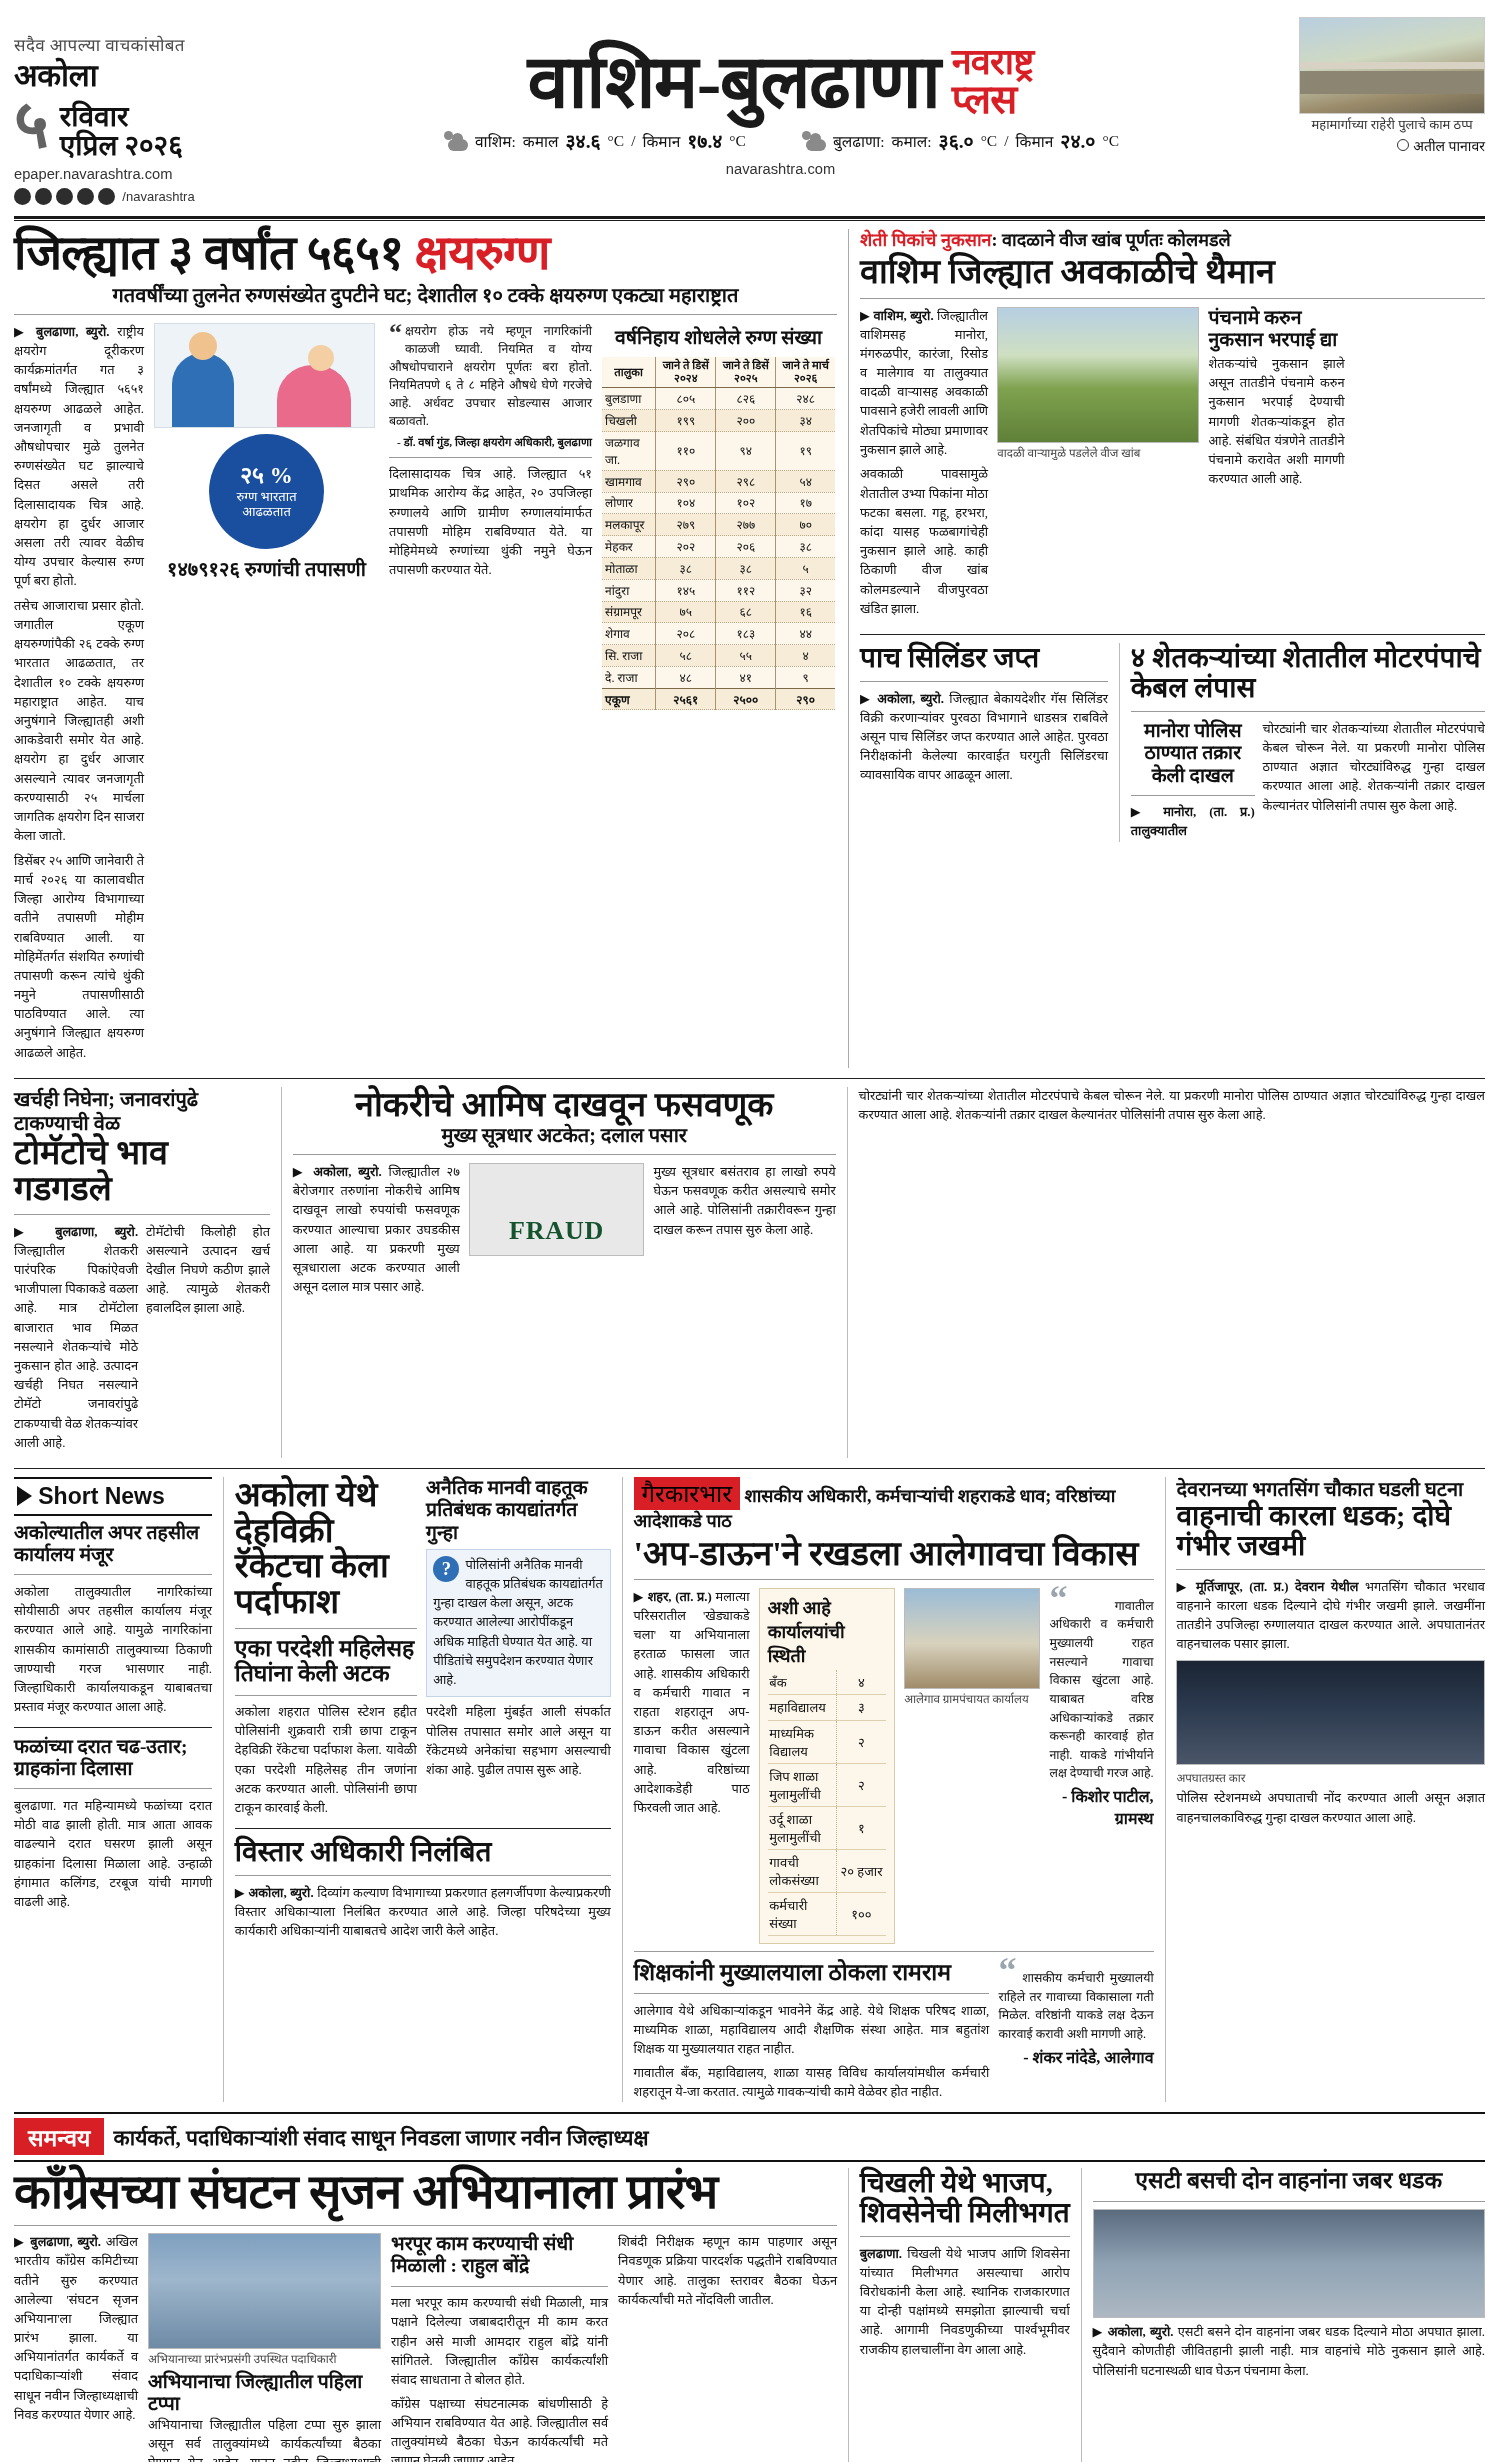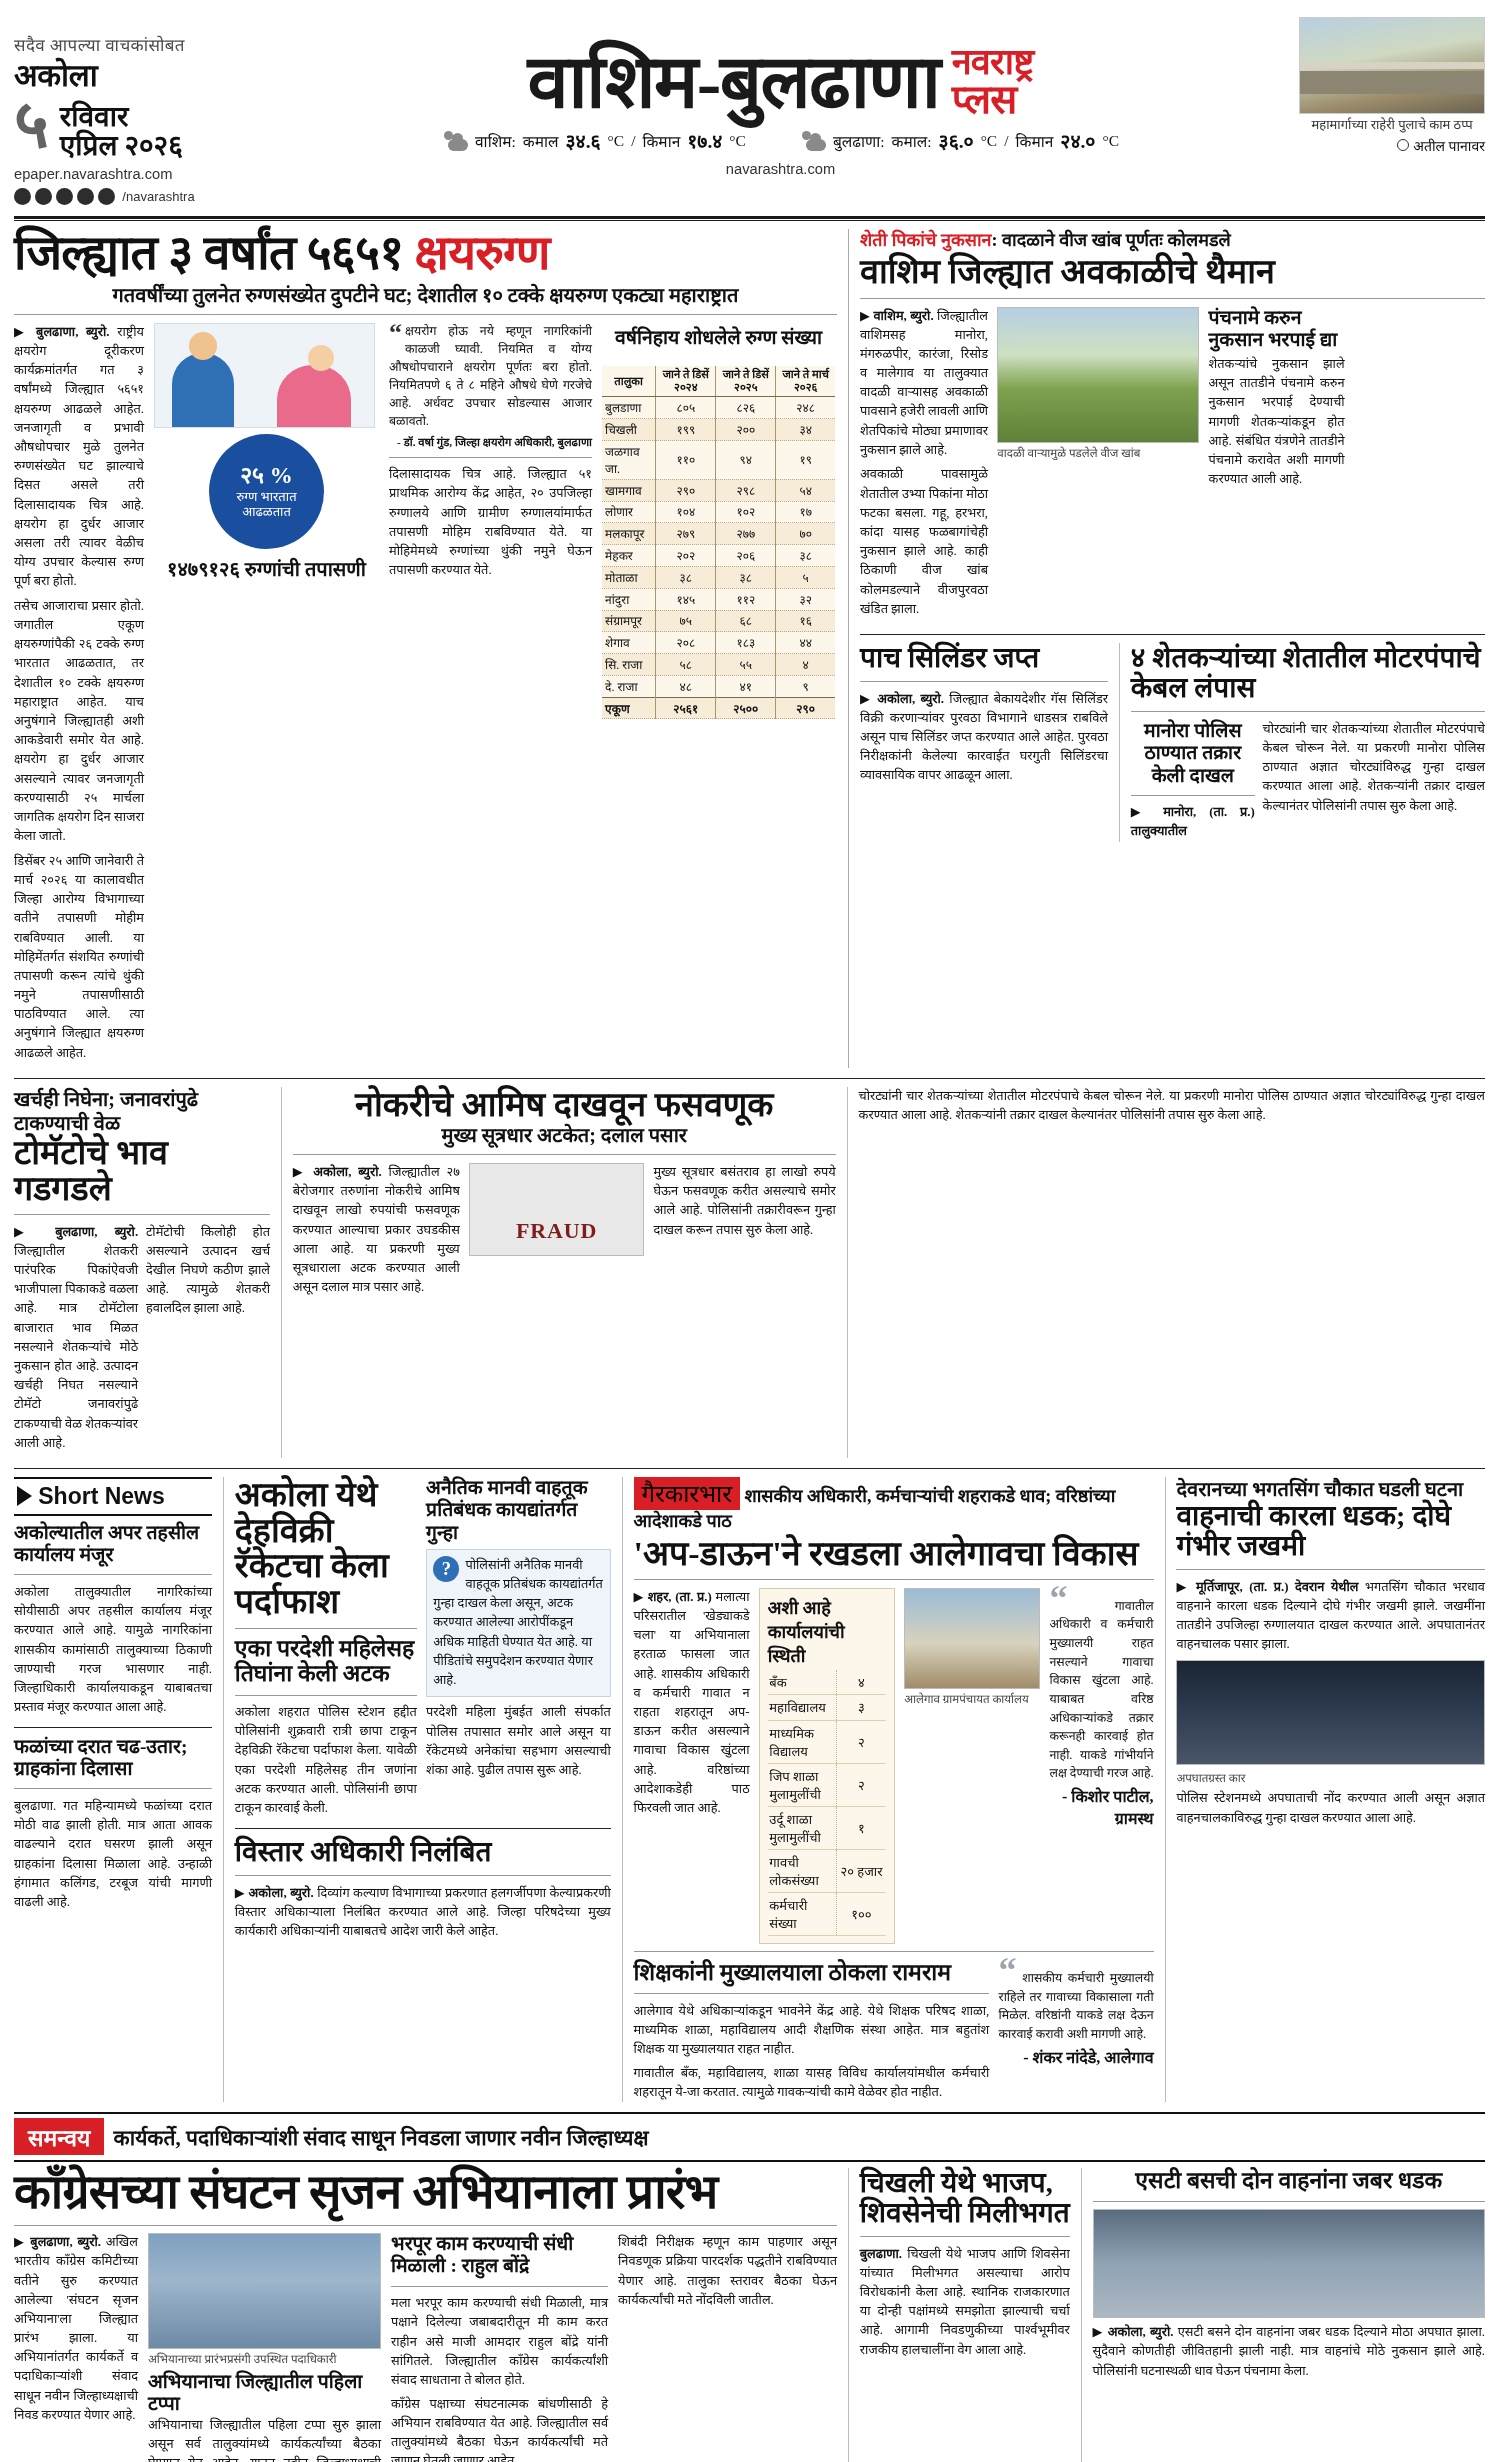--- a/index.html
+++ b/index.html
@@ -100,21 +100,21 @@
       display: flex; flex-direction: column; align-items: center; justify-content: center; margin: 6.2px auto;
       text-align: center; line-height: 1.15; }
   .badge25 .big { font-size: 23px; font-weight: bold; }
   .badge25 .sm { font-size: 13px; }
 
   .quote-block { font-size: 12.4px; line-height: 1.45; text-align: justify; }
   .quote-mark { font-size: 26px; font-weight: bold; color: #333; float: left; line-height: .8; margin-right:3.1px;}
   .quote-attr { font-size: 11.3px; font-weight: bold; text-align: right; margin-top: 3.1px; }
 
   
-  .dtbl-title { font-size: 19.4px; font-weight: bold; text-align: center; margin-bottom: 16px; }
+  .dtbl-title { font-size: 19.4px; font-weight: bold; text-align: center; margin-bottom: 7px; }
   table.dtbl { width: 100%; border-collapse: collapse; font-size: 11.6px; background: #fdf7eb; }
   table.dtbl th { font-weight: bold; padding: 2.3px 3.1px; border-bottom: 1.2px solid #7a6a4a; font-size: 11.3px;
       line-height:1.15; text-align:center; }
   table.dtbl td { padding: 1.9px 3.1px; border-bottom: 0.8px dotted #b9ab8c; text-align: center; font-size:12px;}
   table.dtbl td.lbl { text-align: left; }
   table.dtbl tr:nth-child(even) td { background: #f6ecd8; }
   table.dtbl td.vsep, table.dtbl th.vsep { border-left: 0.8px solid #a79570; }
   table.dtbl tr.total td { font-weight: bold; border-top: 1.2px solid #7a6a4a; }
 
   
@@ -124,21 +124,21 @@
   table.otbl td { padding: 3.1px 1.6px; border-bottom: 0.8px solid #ded0ae; }
   table.otbl td.v { text-align: center; width: 42%; border-left: 1.6px dotted #c2b28d; }
 
   
   .ph { background: #cfd6d9; border: 0.8px solid #bbb; position: relative; overflow: hidden; }
   .ph-field { background: linear-gradient(180deg,#b6cfe2 0%,#cfe0c2 35%,#7fa24f 60%,#5f8038 100%); }
   .ph-night { background: linear-gradient(180deg,#1a2433 0%,#2c3a4f 45%,#4a5568 100%); }
   .ph-car { background: linear-gradient(180deg,#5a6b7e 0%,#8fa3b5 50%,#adb8c2 100%); }
   .ph-people { background: linear-gradient(180deg,#7fa0c0 0%,#9db6cc 40%,#6e8aa5 100%); }
   .ph-fraud { background: #e8e8e8; display:flex; align-items:center; justify-content:center; }
-  .fraud-word { font-size: 22px; font-weight: bold; color: #7f1d1d; letter-spacing: 0.8px; margin-top: 43px; }
+  .fraud-word { font-size: 26px; font-weight: bold; color: #14532d; letter-spacing: 0.8px; margin-top: 43px; }
   .ph-board { background: linear-gradient(180deg,#9bbcd6 0%,#d8d2bd 55%,#a08c6a 100%); }
   .ph-cap { font-size: 11.6px; color: #444; margin-top: 2.3px; }
 
   
   .shortnews { display: flex; align-items: center; gap: 6.2px; border-top: 2.3px solid #111; border-bottom: 2.3px solid #111;
       padding: 3.9px 3.1px; }
   .sn-tri { width: 0; height: 0; border-top: 10px solid transparent; border-bottom: 10px solid transparent;
       border-left: 15.5px solid #111; }
   .sn-label { font-size: 23px; font-weight: bold; font-family: "Liberation Sans", sans-serif; }
 

